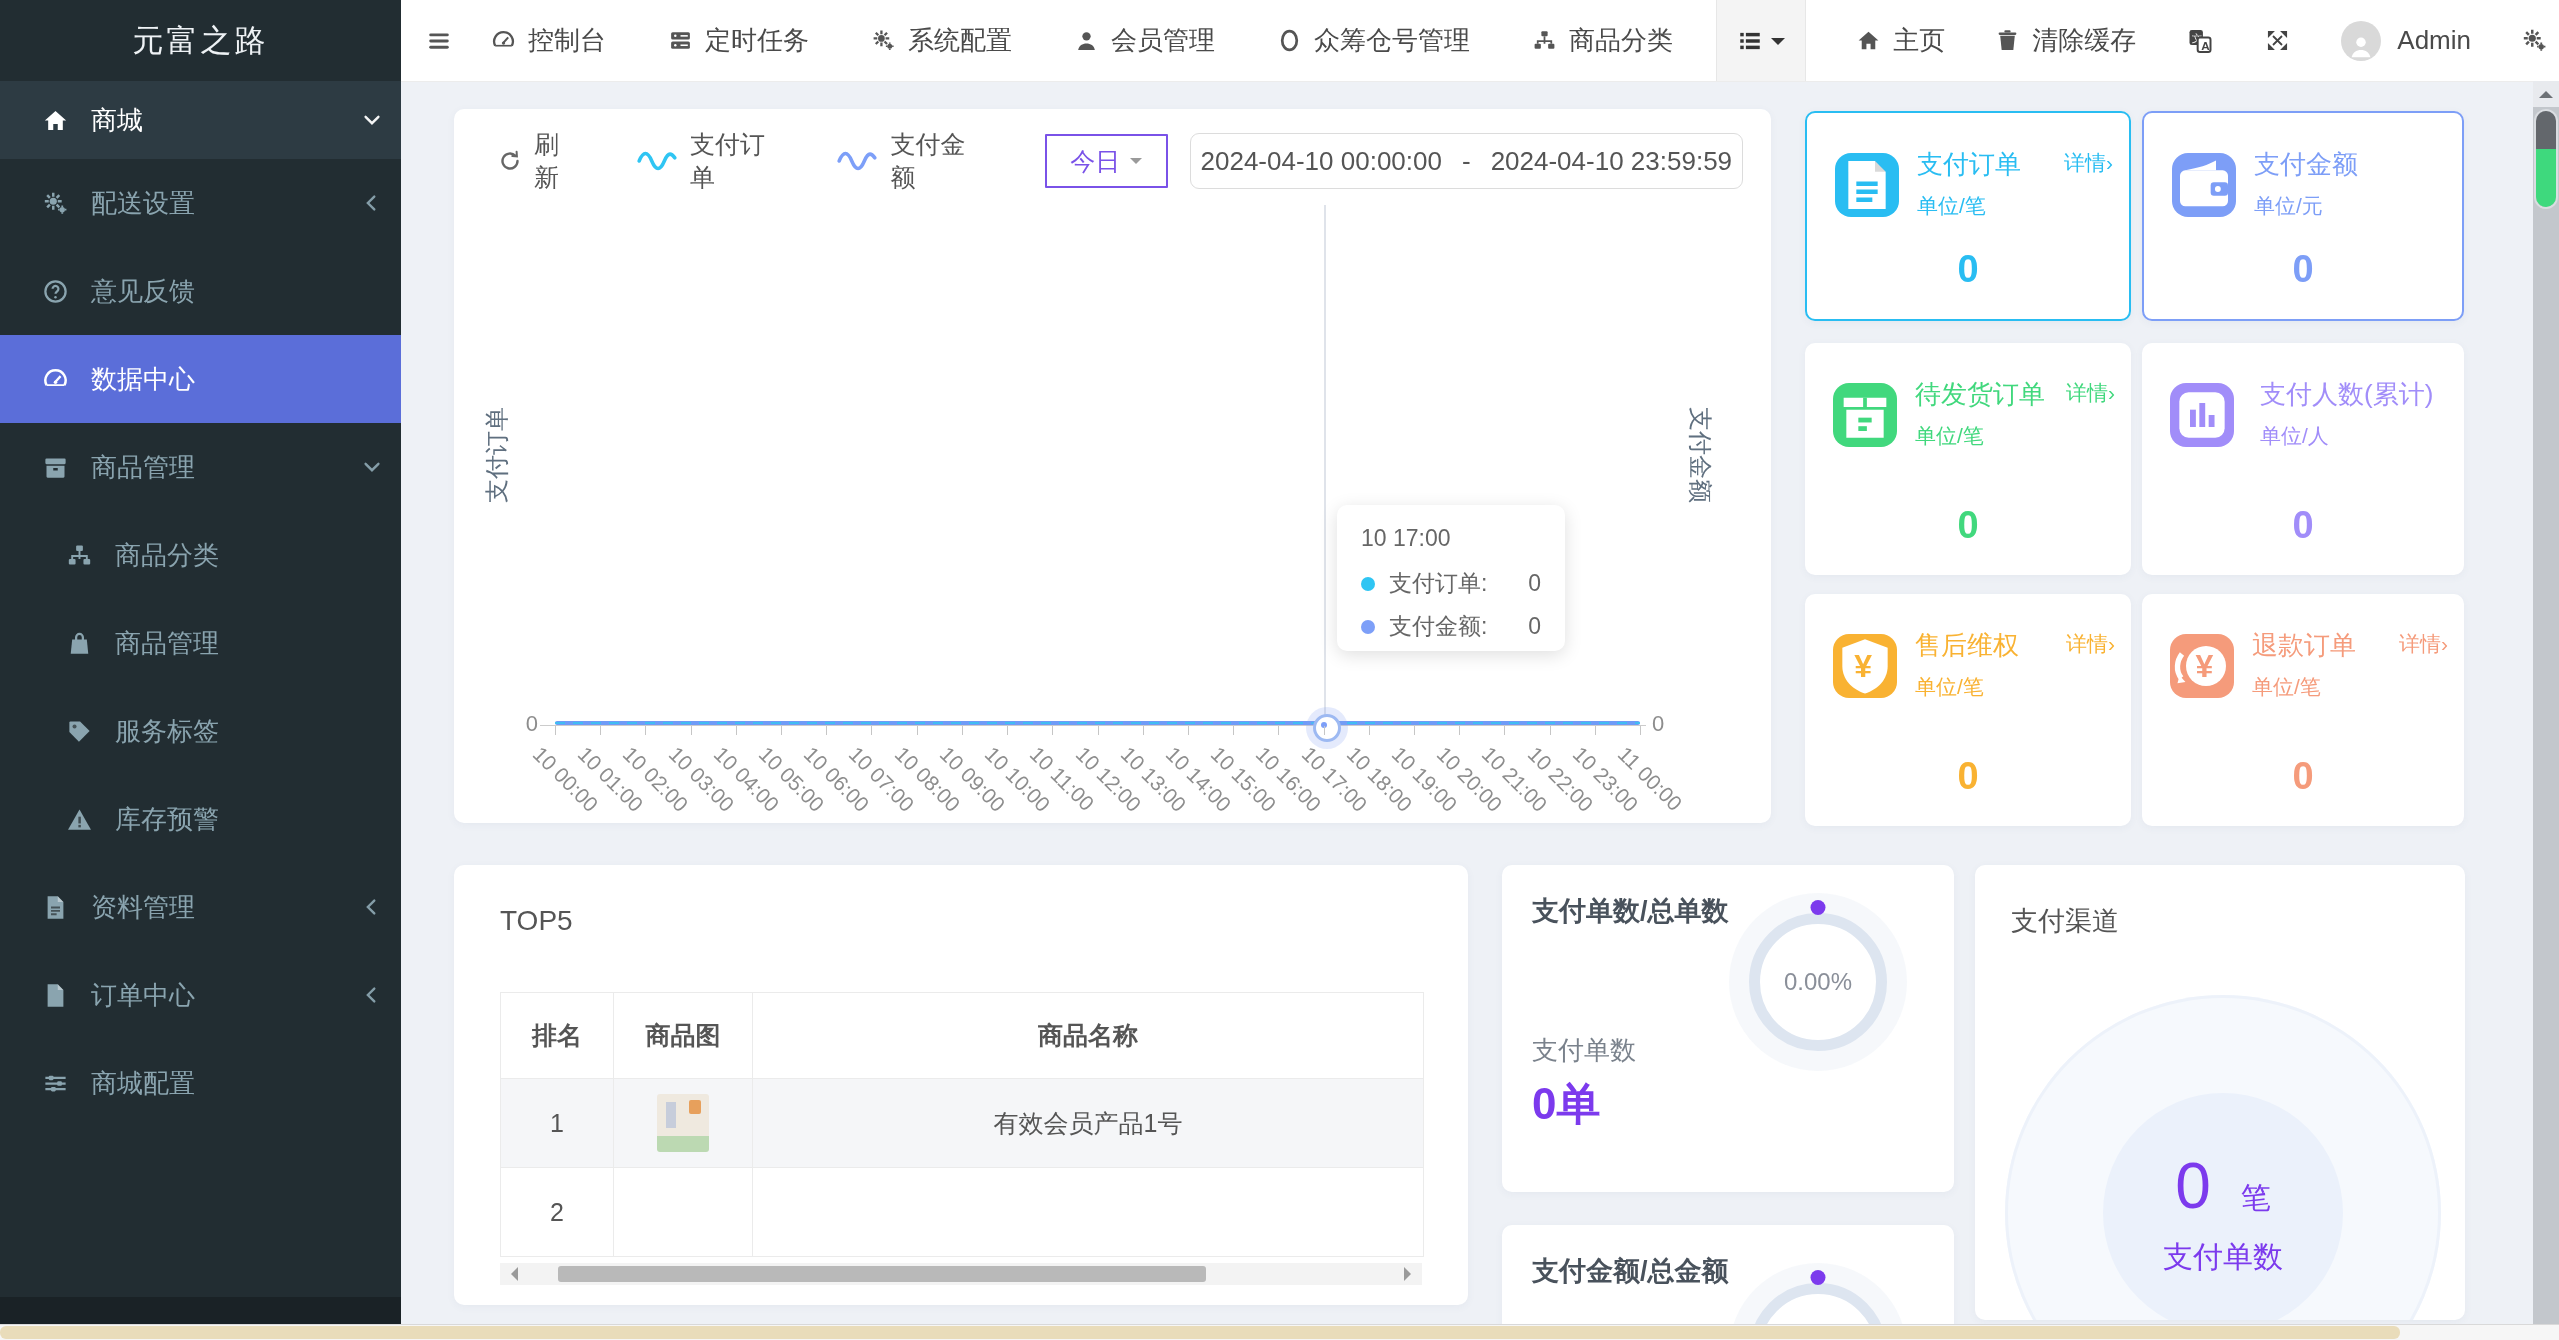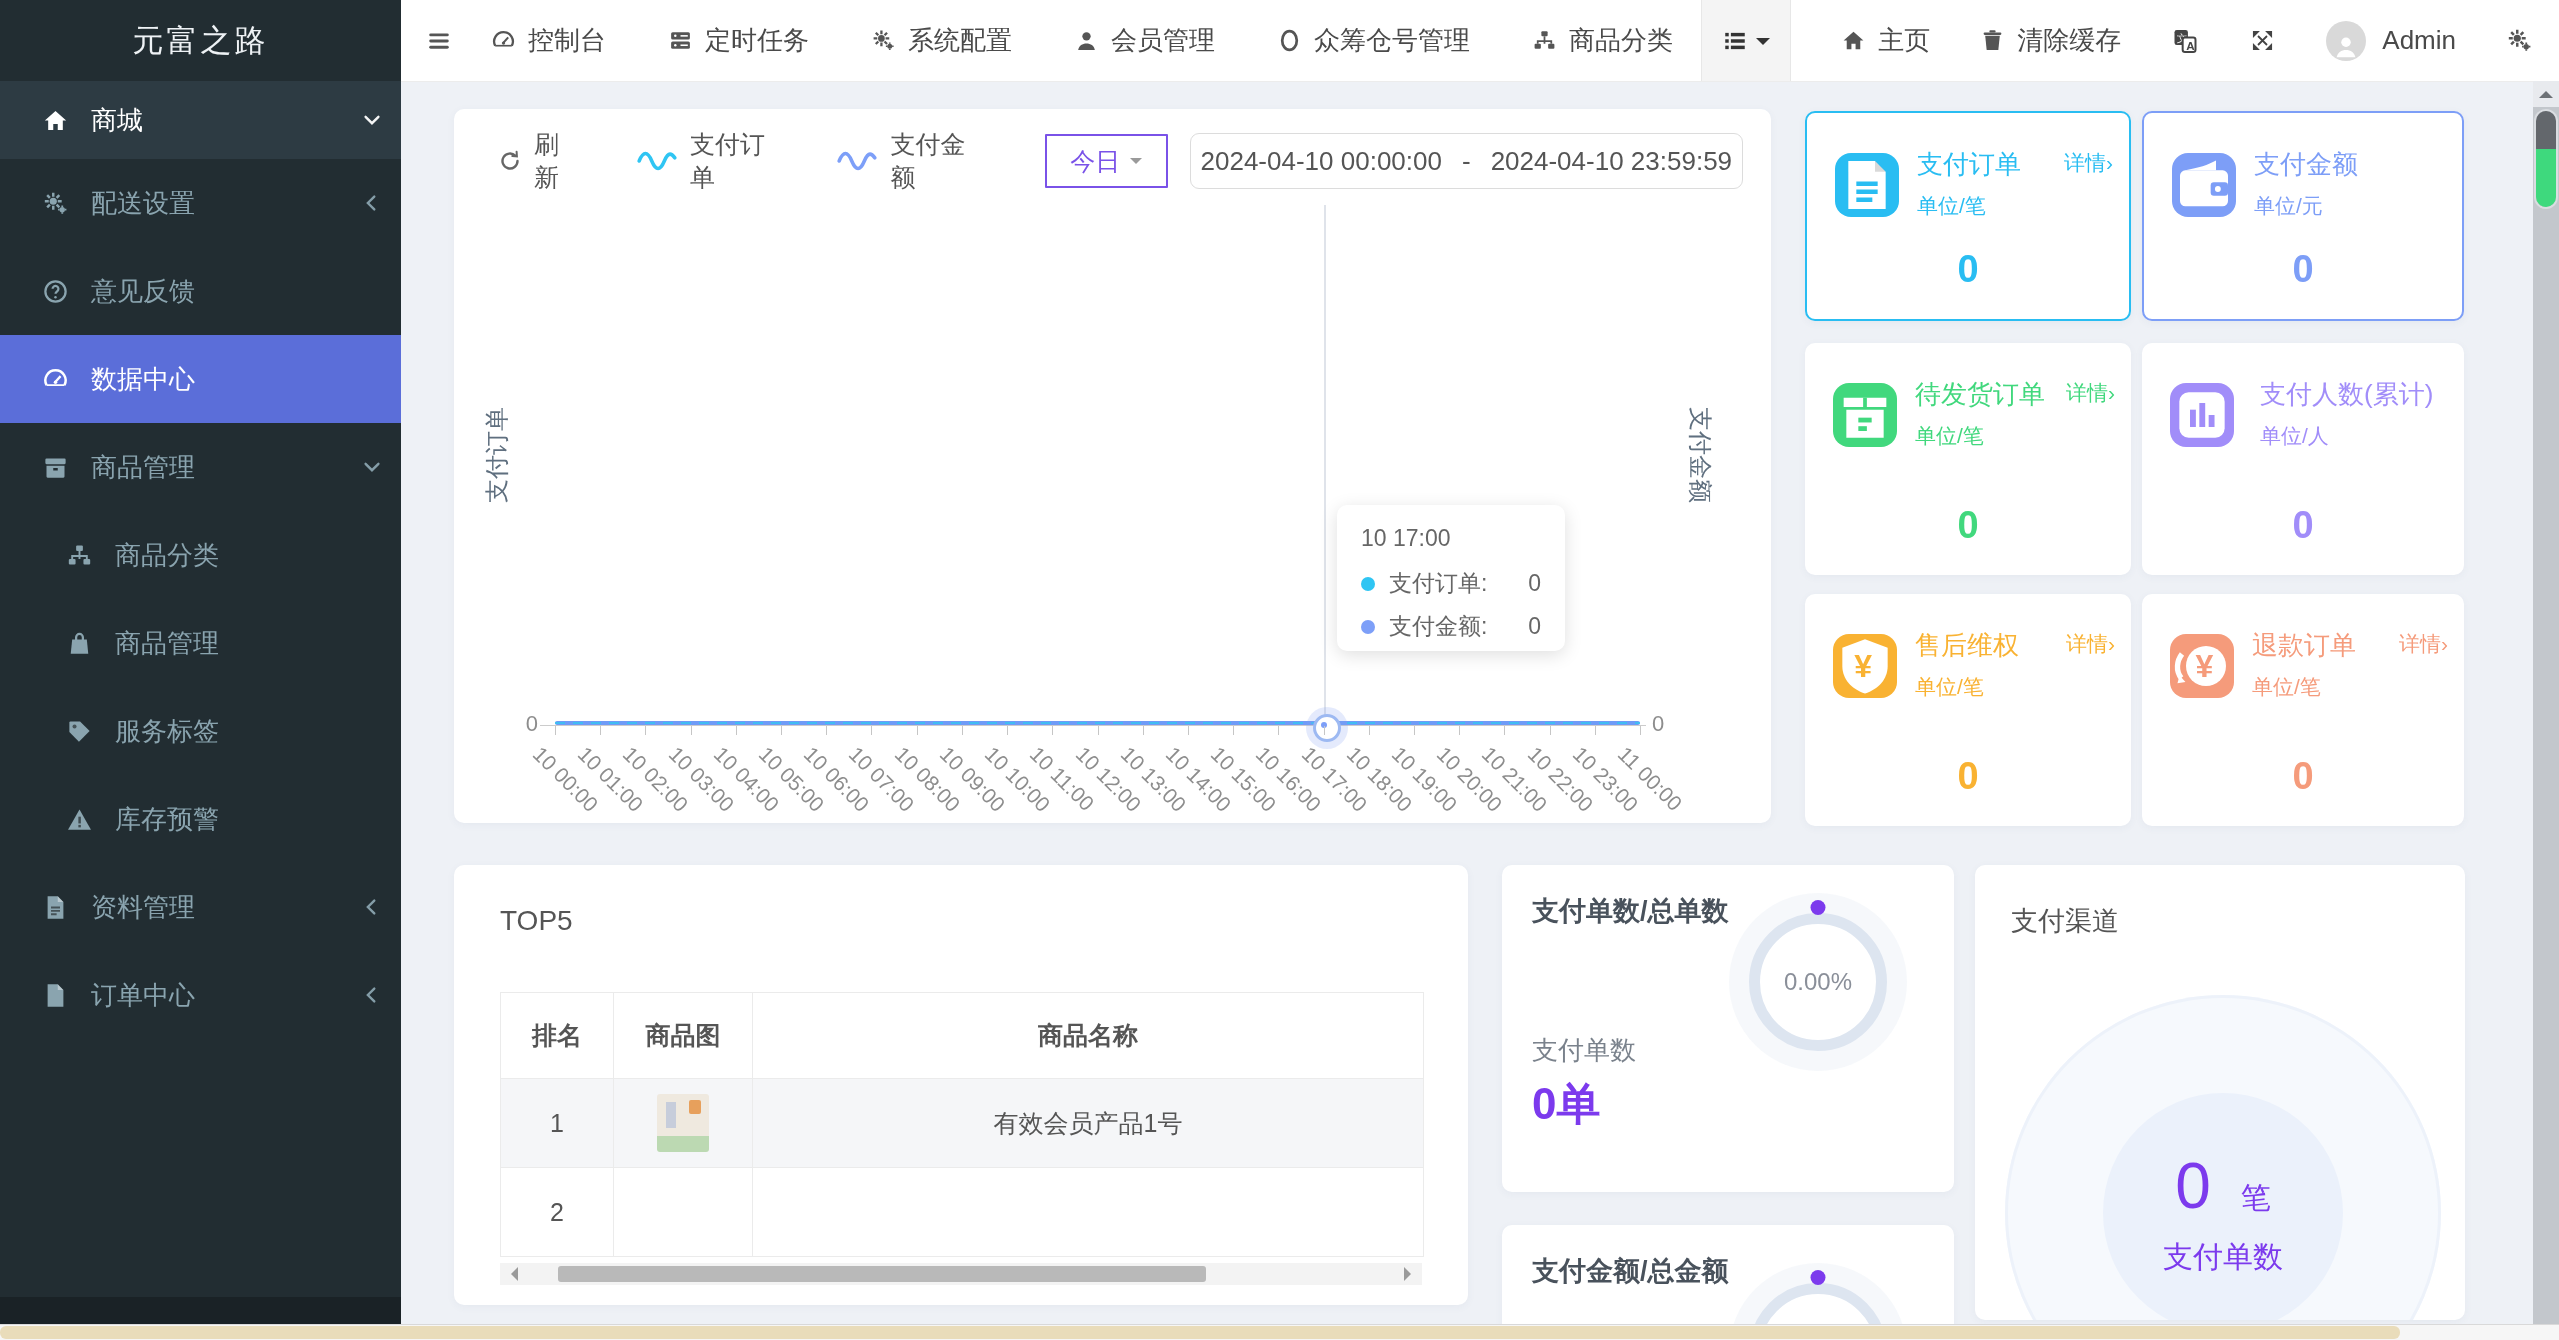--- a/index.html
+++ b/index.html
@@ -22,21 +22,21 @@
   .sidebar::after{content:'';position:absolute;left:0;right:0;bottom:0;height:28px;background:#1a2226;}
 
   
   .navbar{position:absolute;left:401px;right:0;top:0;height:81px;background:#fff;z-index:4;
           display:flex;align-items:center;border-bottom:1px solid #ececec;font-size:26px;color:#4a4a4a;}
   .nav-burger{width:76px;height:81px;display:flex;align-items:center;justify-content:center;cursor:pointer;}
   .nav-burger .ico{width:26px;height:26px;color:#555;}
   .nav-left{display:flex;align-items:center;gap:62px;margin-left:14px;}
   .nav-item{display:flex;align-items:center;gap:12px;cursor:pointer;white-space:nowrap;}
   .nav-item .ico{width:25px;height:25px;color:#555;}
-  .nav-right{margin-left:auto;display:flex;align-items:center;gap:50px;padding-right:26px;}
+  .nav-right{margin-left:auto;display:flex;align-items:center;gap:50px;padding-right:11px;}
   .nav-dd{width:88px;height:81px;background:#f4f4f4;border-left:1px solid #e7e7e7;border-right:1px solid #e7e7e7;
           display:flex;align-items:center;justify-content:center;gap:8px;cursor:pointer;}
   .nav-dd .ico{width:26px;height:26px;color:#333;}
   .nav-dd .car{width:0;height:0;border:7px solid transparent;border-top-color:#333;margin-top:8px;}
   .avatar{width:40px;height:40px;border-radius:50%;background:#d9d9d9;overflow:hidden;display:flex;align-items:flex-end;justify-content:center;}
   .avatar .ico{width:30px;height:30px;color:#fff;}
   .nav-user{display:flex;align-items:center;gap:16px;cursor:pointer;}
   .nav-gear{width:27px;height:27px;color:#555;cursor:pointer;}
 
   
@@ -298,20 +298,32 @@
           </svg>
         </span>
         <span>订单中心</span>
         <span class="ico chev">
           <svg viewBox="0 0 24 24" fill="none" stroke="currentColor" stroke-width="2.6" stroke-linecap="round">
             <path d="M14.5 5l-7 7 7 7"></path>
           </svg>
         </span>
       </div>
 
+      <div class="side-item">
+        <span class="ico">
+          <svg viewBox="0 0 24 24" fill="currentColor">
+            <path d="M3 7h18M3 12h18M3 17h18" stroke="currentColor" stroke-width="2" fill="none"></path>
+            <rect x="6" y="5" width="4.2" height="4" rx="1"></rect>
+            <rect x="13.5" y="10" width="4.2" height="4" rx="1"></rect>
+            <rect x="8" y="15" width="4.2" height="4" rx="1"></rect>
+          </svg>
+        </span>
+        <span>商城配置</span>
+        <span class="ico chev"></span>
+      </div>
     </nav>
 </aside>
 
 <header class="navbar">
   <div class="nav-burger">
     <span class="ico">
         <svg viewBox="0 0 24 24" fill="currentColor">
           <rect x="3" y="5" width="18" height="2.7" rx="1.3"></rect>
           <rect x="3" y="10.7" width="18" height="2.7" rx="1.3"></rect>
           <rect x="3" y="16.4" width="18" height="2.7" rx="1.3"></rect>

